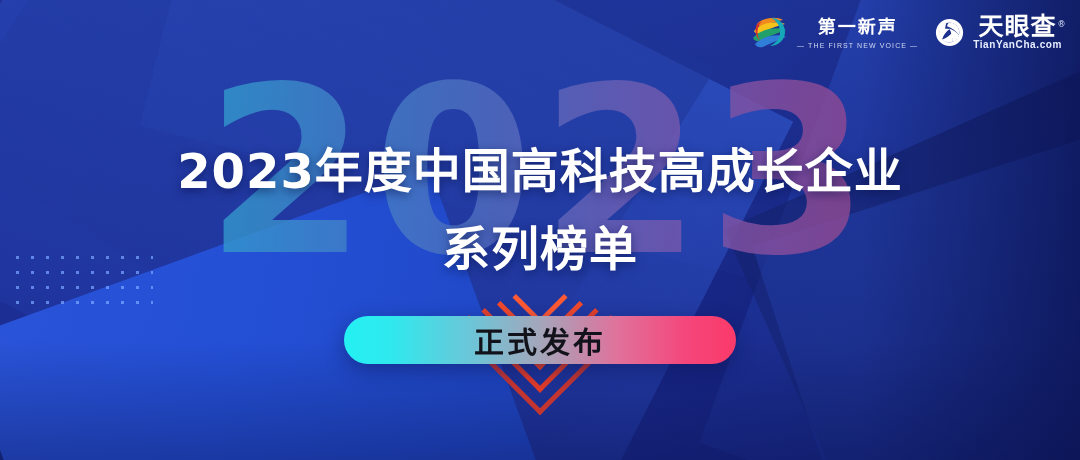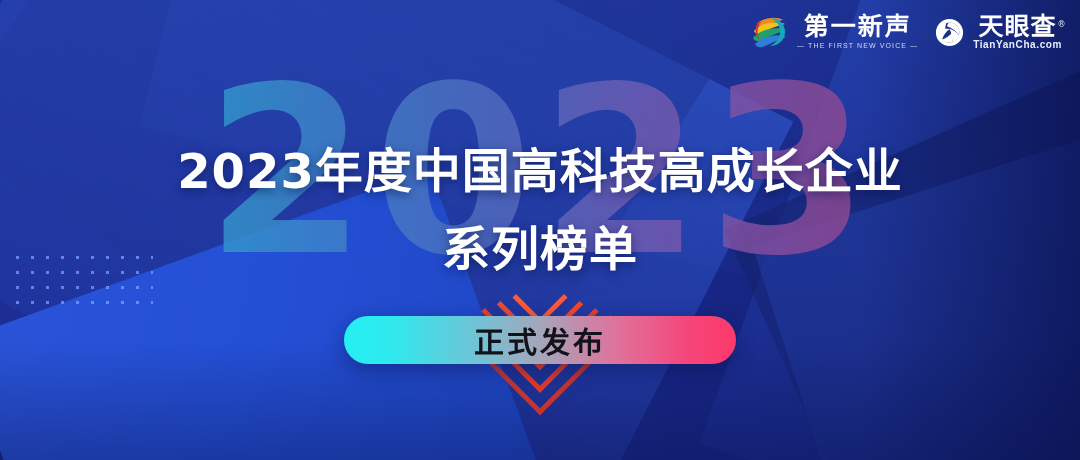--- a/index.html
+++ b/index.html
@@ -211,21 +211,21 @@
     align-items: center;
     gap: 16px;
   }
   .logo { display: flex; align-items: center; gap: 8px; }
 
   .swirl-icon { width: 38px; height: 34px; flex: none; }
   .fnv-text { display: flex; flex-direction: column; align-items: center; gap: 1px; }
   .fnv-cn {
     color: #ffffff;
     font-family: "DejaVu Sans", "Liberation Sans", sans-serif;
-    font-size: 25px;
+    font-size: 18px;
     font-weight: 700;
     letter-spacing: 2px;
     line-height: 26px;
   }
   .fnv-en {
     color: #cfd8f2;
     font-size: 7px;
     letter-spacing: 1.1px;
     line-height: 9px;
     white-space: nowrap;

